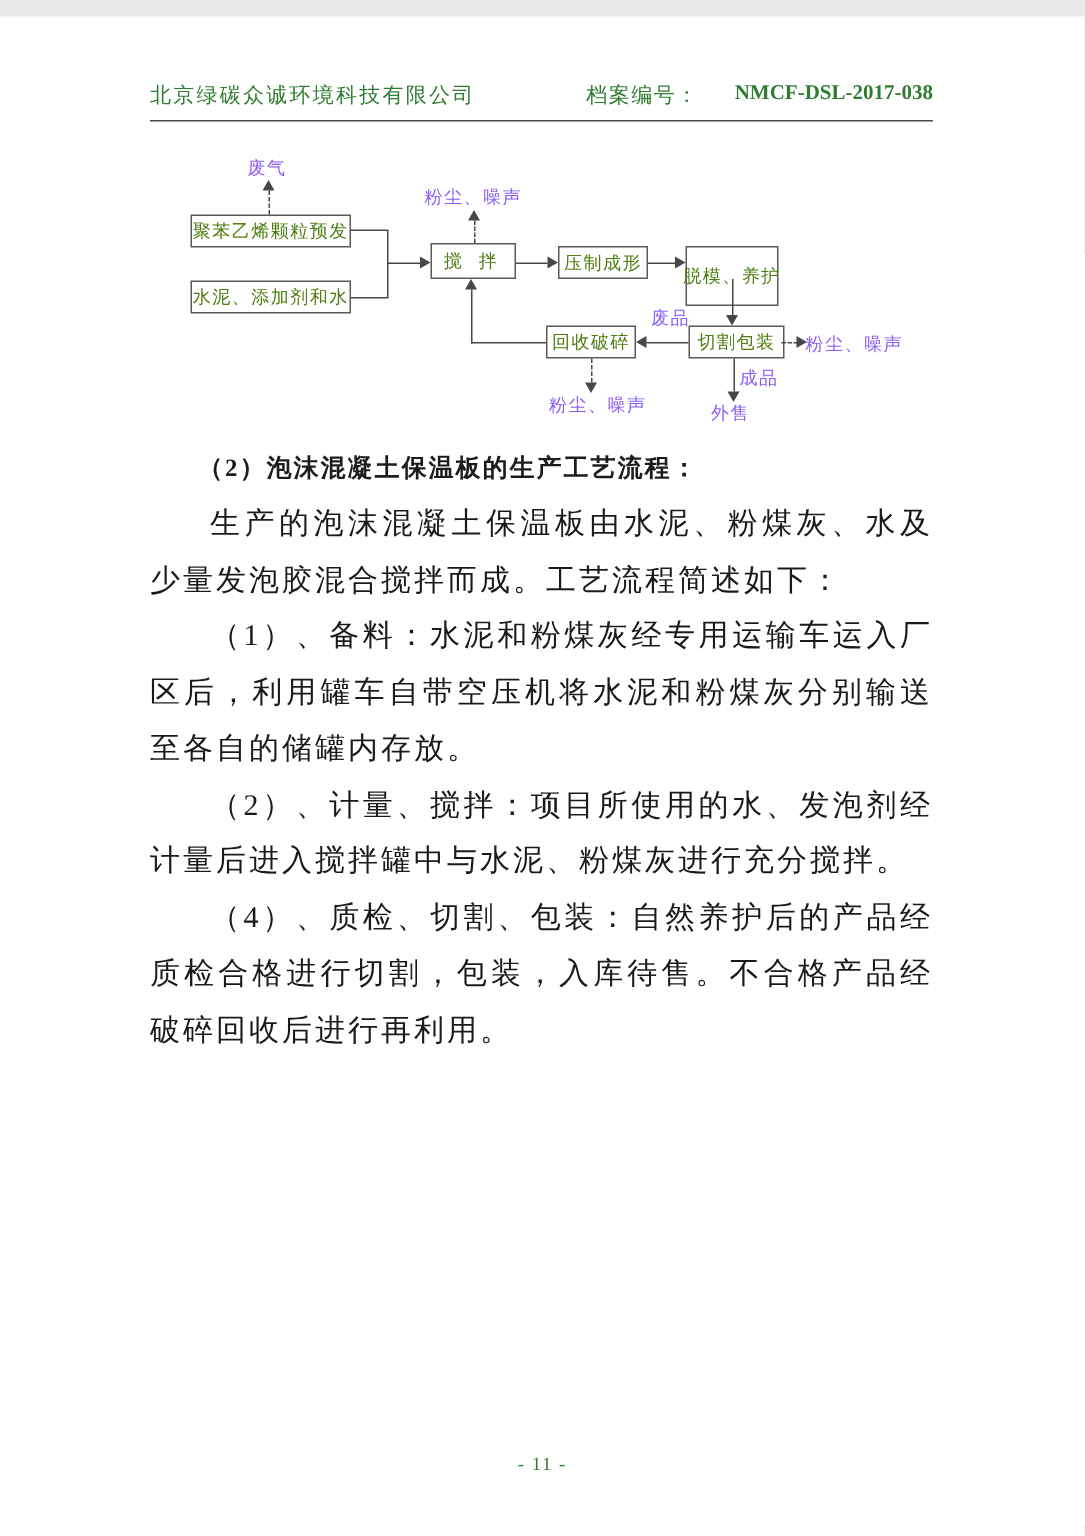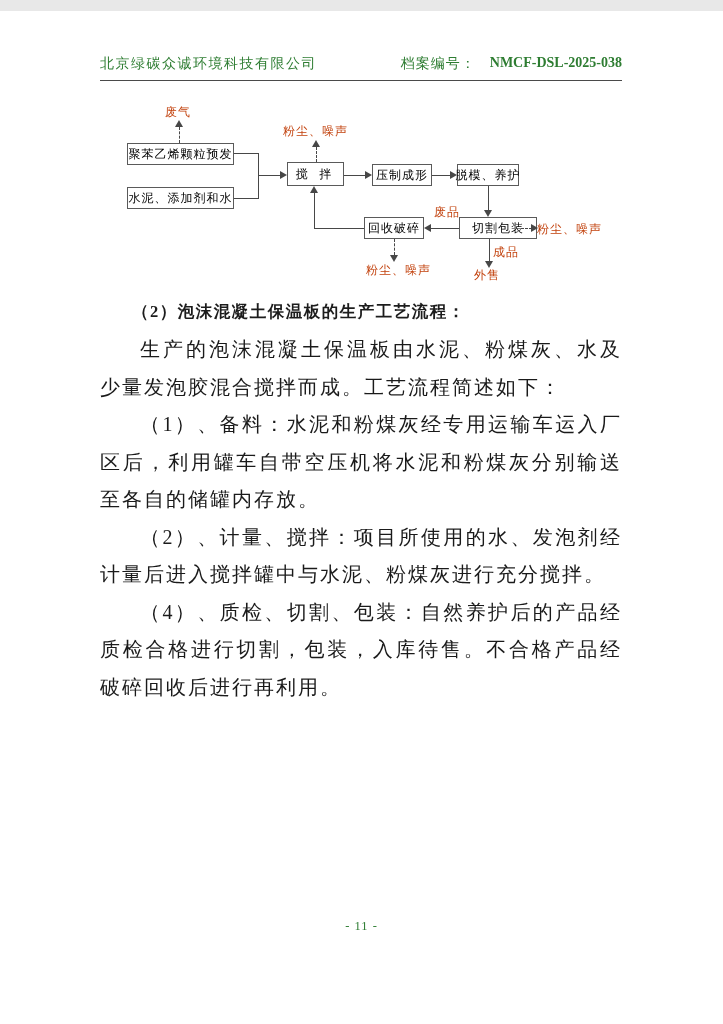--- a/index.html
+++ b/index.html
@@ -11,71 +11,71 @@
     color:#1c1c1c;
   }
   
   .header {
     position:absolute; left:100px; top:44px; width:522px;
     display:flex; justify-content:space-between; align-items:flex-end;
     padding-bottom:7px; border-bottom:1.5px solid #4a4a4a;
     font-size:14px; color:#2e7d32;
   }
   .header .company { letter-spacing:1.5px; }
-  .header .arch { display:flex; gap:14px; font-weight:bold; }
+  .header .arch { display:flex; gap:24px; font-weight:bold; }
   .header .arch .alabel { font-weight:normal; letter-spacing:1px; }
   
   .fc { position:absolute; left:0; top:0; width:723px; height:280px; font-family:"Liberation Sans","DejaVu Sans",sans-serif; }
   .node {
     position:absolute; border:1px solid #5a5a5a; background:#fff;
     display:flex; align-items:center; justify-content:center;
-    font-size:12px; color:#000000; white-space:nowrap; letter-spacing:1px;
+    font-size:12px; color:#4d7c0f; white-space:nowrap; letter-spacing:1px;
   }
-  .lbl { position:absolute; font-size:12px; color:#c2410c; white-space:nowrap; letter-spacing:1px; }
+  .lbl { position:absolute; font-size:12px; color:#8b5cf6; white-space:nowrap; letter-spacing:1px; }
   .hl { position:absolute; height:0; border-top:1px solid #474747; }
   .vl { position:absolute; width:0; border-left:1px solid #474747; }
   .dash-h { border-top-style:dashed; }
   .dash-v { border-left-style:dashed; }
   .arr { position:absolute; width:0; height:0; }
   .arr-r { border-top:4px solid transparent; border-bottom:4px solid transparent; border-left:7px solid #474747; }
   .arr-l { border-top:4px solid transparent; border-bottom:4px solid transparent; border-right:7px solid #474747; }
   .arr-u { border-left:4px solid transparent; border-right:4px solid transparent; border-bottom:7px solid #474747; }
   .arr-d { border-left:4px solid transparent; border-right:4px solid transparent; border-top:7px solid #474747; }
   
   .content { position:absolute; left:100px; top:282px; width:522px; }
   .caption { height:38px; line-height:38px; text-align:center; font-weight:bold; font-size:17px; letter-spacing:1px; }
   .heading { height:38px; line-height:38px; font-weight:bold; font-size:16.5px; letter-spacing:1.5px; text-indent:32px; }
   .content p {
     font-size:20px; line-height:37.5px; letter-spacing:2px;
     text-indent:2em; text-align:justify; color:#1a1a1a;
   }
   
-  .footer { position:absolute; left:0; top:908px; width:723px; text-align:center; font-size:12.5px; color:#2e7d32; letter-spacing:1px; }
+  .footer { position:absolute; left:0; top:958px; width:723px; text-align:center; font-size:12.5px; color:#2e7d32; letter-spacing:1px; }
 </style>
 </head>
 <body>
 
 <div class="page">
 
   <div class="header">
     <span class="company">北京绿碳众诚环境科技有限公司</span>
     <span class="arch">
       <span class="alabel">档案编号：</span>
-      <span class="anum">NMCF-DSL-2025-038</span>
+      <span class="anum">NMCF-DSL-2017-038</span>
     </span>
   </div>
 
   <div class="fc">
 
     <div class="node" style="left:127px;top:132px;width:107px;height:22px;">聚苯乙烯颗粒预发</div>
     <div class="node" style="left:127px;top:176px;width:107px;height:22px;">水泥、添加剂和水</div>
     <div class="node" style="left:287px;top:151px;width:57px;height:24px;letter-spacing:4px;">搅 拌</div>
     <div class="node" style="left:372px;top:153px;width:60px;height:22px;">压制成形</div>
-    <div class="node" style="left:457px;top:153px;width:62px;height:22px;">脱模、养护</div>
-    <div class="node" style="left:459px;top:206px;width:78px;height:22px;">切割包装</div>
+    <div class="node" style="left:457px;top:153px;width:62px;height:40px;">脱模、养护</div>
+    <div class="node" style="left:459px;top:206px;width:64px;height:22px;">切割包装</div>
     <div class="node" style="left:364px;top:206px;width:60px;height:22px;">回收破碎</div>
 
     <div class="lbl" style="left:165px;top:93px;">废气</div>
     <div class="lbl" style="left:283px;top:112px;">粉尘、噪声</div>
     <div class="lbl" style="left:434px;top:193px;">废品</div>
     <div class="lbl" style="left:537px;top:210px;">粉尘、噪声</div>
     <div class="lbl" style="left:366px;top:251px;">粉尘、噪声</div>
     <div class="lbl" style="left:493px;top:233px;">成品</div>
     <div class="lbl" style="left:474px;top:256px;">外售</div>
 

